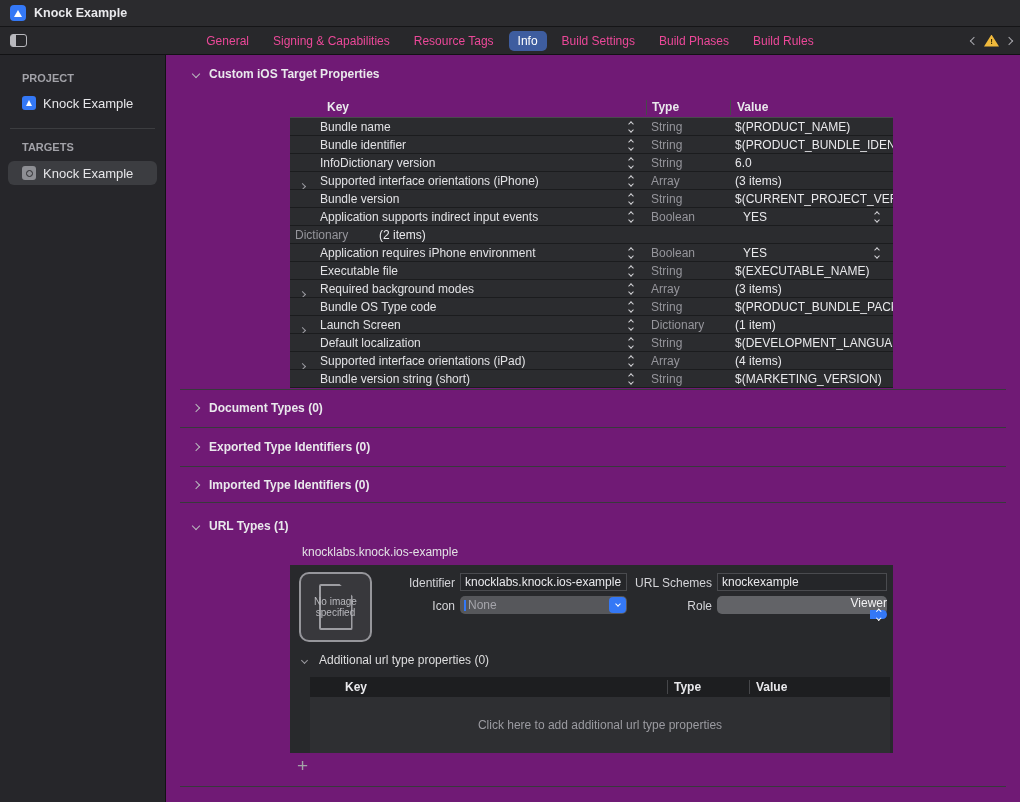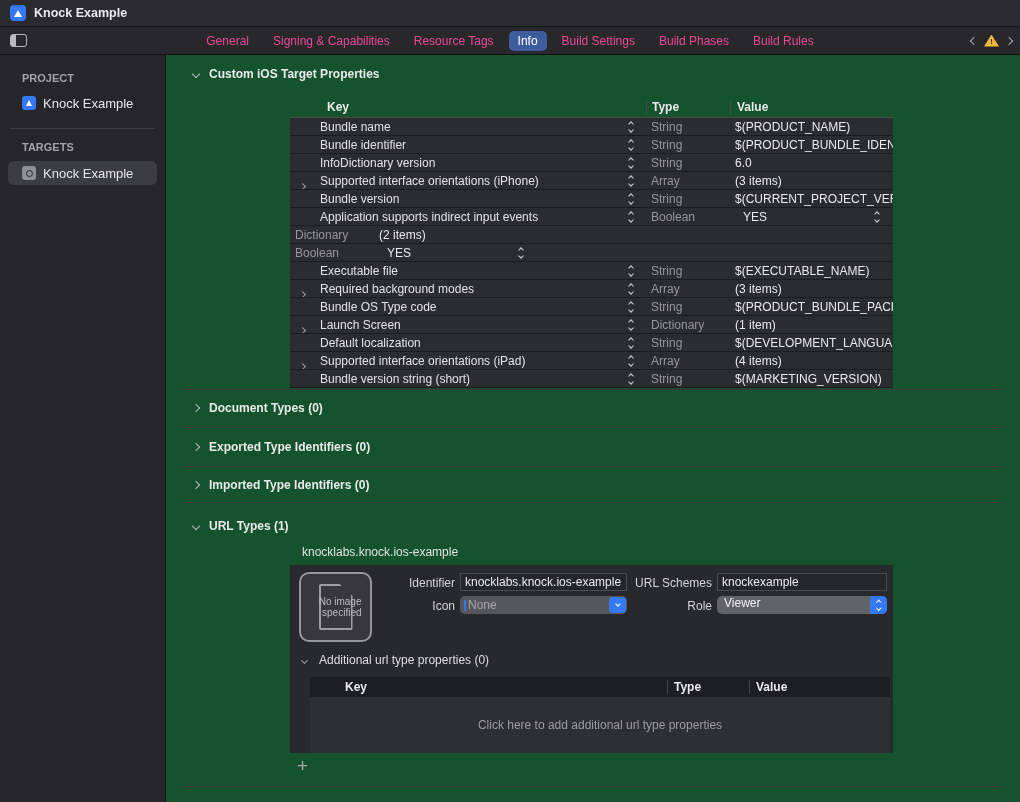--- a/index.html
+++ b/index.html
@@ -57,21 +57,21 @@
   .side-item { height:22px; display:flex; align-items:center; gap:7px; margin:6px 8px 0 8px; padding-left:14px; border-radius:6px; font-size:13px; color:#e6e6e9; }
   .side-item.selected { background:#3c3d41; height:24px; }
   .mini-icon { width:14px; height:14px; border-radius:3px; display:flex; align-items:center; justify-content:center; flex:0 0 14px; }
   .mini-icon.blue { background:#3478f6; }
   .mini-icon.gray { background:#8e8f94; }
   .mini-icon .tri { width:0; height:0; border-left:3.5px solid transparent; border-right:3.5px solid transparent; border-bottom:6px solid #fff; }
   .mini-icon .ring { width:7px; height:7px; border:1.5px solid #2c2c2f; border-radius:50%; }
   .side-divider { height:1px; background:#3c3d40; margin:14px 10px 10px 10px; }
 
   
-  .content { flex:1; position:relative; background:#14532d; }
+  .content { flex:1; position:relative; background:#701a75; }
   .sec-header { position:absolute; left:27px; display:flex; align-items:center; gap:10px; font-size:12px; font-weight:700; color:#e9e9ec; height:18px; }
   .sec-header .chev { border-color:#b9b9be; margin-top:-1px; }
   .hline { position:absolute; left:14px; width:826px; height:1px; background:#38393c; }
 
   
   .prop-table { position:absolute; left:124px; top:42px; width:603px; font-size:12px; }
   .pt-header { display:flex; height:21px; align-items:center; border-bottom:1px solid #48494c; font-weight:700; color:#e9e9ec; }
   .pt-header .hk { width:356px; padding-left:37px; }
   .pt-header .ht { width:84px;  padding-left:5px; border-left:1px solid #48494c; height:15px; line-height:15px; }
   .pt-header .hv { width:163px; padding-left:6px; border-left:1px solid #48494c; height:15px; line-height:15px; }
@@ -93,32 +93,32 @@
   .url-block { position:absolute; background:#28292c; }
   .img-ph {
     position:absolute; left:9px; top:7px; width:73px; height:70px;
     border:2px solid #96969b; border-radius:10px; background:#38383c;
     display:flex; align-items:center; justify-content:center;
   }
   .doc-shape {
     position:absolute; width:34px; height:46px; border:2.5px solid #9d9da2; border-radius:2px;
     clip-path:polygon(0 0, 62% 0, 100% 26%, 100% 100%, 0 100%);
   }
-  .ph-text { position:relative; font-size:10px; color:#b9b9be; text-align:right; line-height:11px; width:52px; }
+  .ph-text { position:relative; font-size:10px; color:#b9b9be; text-align:center; line-height:11px; width:52px; }
   .fld-label { position:absolute; font-size:12px; color:#d4d4d8; text-align:right; }
   .textfield {
     position:absolute; height:18px; background:#252629; border:1px solid #4a4b4f;
     font-size:12px; color:#e9e9ec; padding:1px 4px 0 4px; white-space:nowrap; overflow:hidden;
   }
   .combo { position:absolute; height:18px; border-radius:5px; background:#56575b; display:flex; align-items:center; padding-left:4px; }
   .combo .caret { width:2px; height:11px; background:#3478f6; margin-right:2px; }
   .combo .ctext { font-size:12px; color:#a5a5ab; flex:1; }
   .combo .cbtn { width:17px; height:16px; margin-right:1px; border-radius:4px; background:#3478f6; display:flex; align-items:center; justify-content:center; }
   .combo .cbtn .chev { width:4px; height:4px; border-color:#fff; margin-top:-2px; }
-  .popup { position:absolute; height:18px; border-radius:5px; background:#626367; display:flex; align-items:flex-start; padding-left:7px; }
+  .popup { position:absolute; height:18px; border-radius:5px; background:#626367; display:flex; align-items:flex-end; padding-left:7px;flex-direction:column; }
   .popup .ptext { font-size:12px; color:#f2f2f4; flex:1; }
   .popup .pbtn { width:17px; height:18px; border-radius:0 5px 5px 0; background:#3478f6; display:flex; flex-direction:column; align-items:center; justify-content:center; gap:2px; }
   .popup .pbtn .chev { width:3.5px; height:3.5px; border-width:1.5px; border-color:#fff; }
   .add-header { position:absolute; left:12px; display:flex; align-items:center; gap:12px; font-size:12px; color:#dededf; height:16px; }
   .add-header .chev { width:5px; height:5px; border-color:#9a9aa0; }
   .inner-table { position:absolute; left:20px; top:112px; width:580px; font-size:12px; }
   .it-header { display:flex; height:20px; align-items:center; background:#1d1e20; font-weight:700; color:#e9e9ec; }
   .it-header .hk { width:357px; padding-left:35px; }
   .it-header .ht { width:82px;  padding-left:6px; border-left:1px solid #46474a; height:14px; line-height:14px; }
   .it-header .hv { width:141px; padding-left:6px; border-left:1px solid #46474a; height:14px; line-height:14px; }
@@ -276,20 +276,27 @@
                 </span>
               </div>
             </div>
             <div class="pt-row">
               <div class="cell type">Dictionary</div>
               <div class="cell value">
                 <span class="vtext">(2 items)</span>
               </div>
             </div>
             <div class="pt-row">
+              <div class="cell key">
+                <span class="ktext">Application requires iPhone environment</span>
+                <span class="stepper keyend">
+                  <i class="chev up"></i>
+                  <i class="chev down"></i>
+                </span>
+              </div>
               <div class="cell type">Boolean</div>
               <div class="cell value">
                 <span class="vtext val-bool">YES</span>
                 <span class="stepper valend">
                   <i class="chev up"></i>
                   <i class="chev down"></i>
                 </span>
               </div>
             </div>
             <div class="pt-row">

